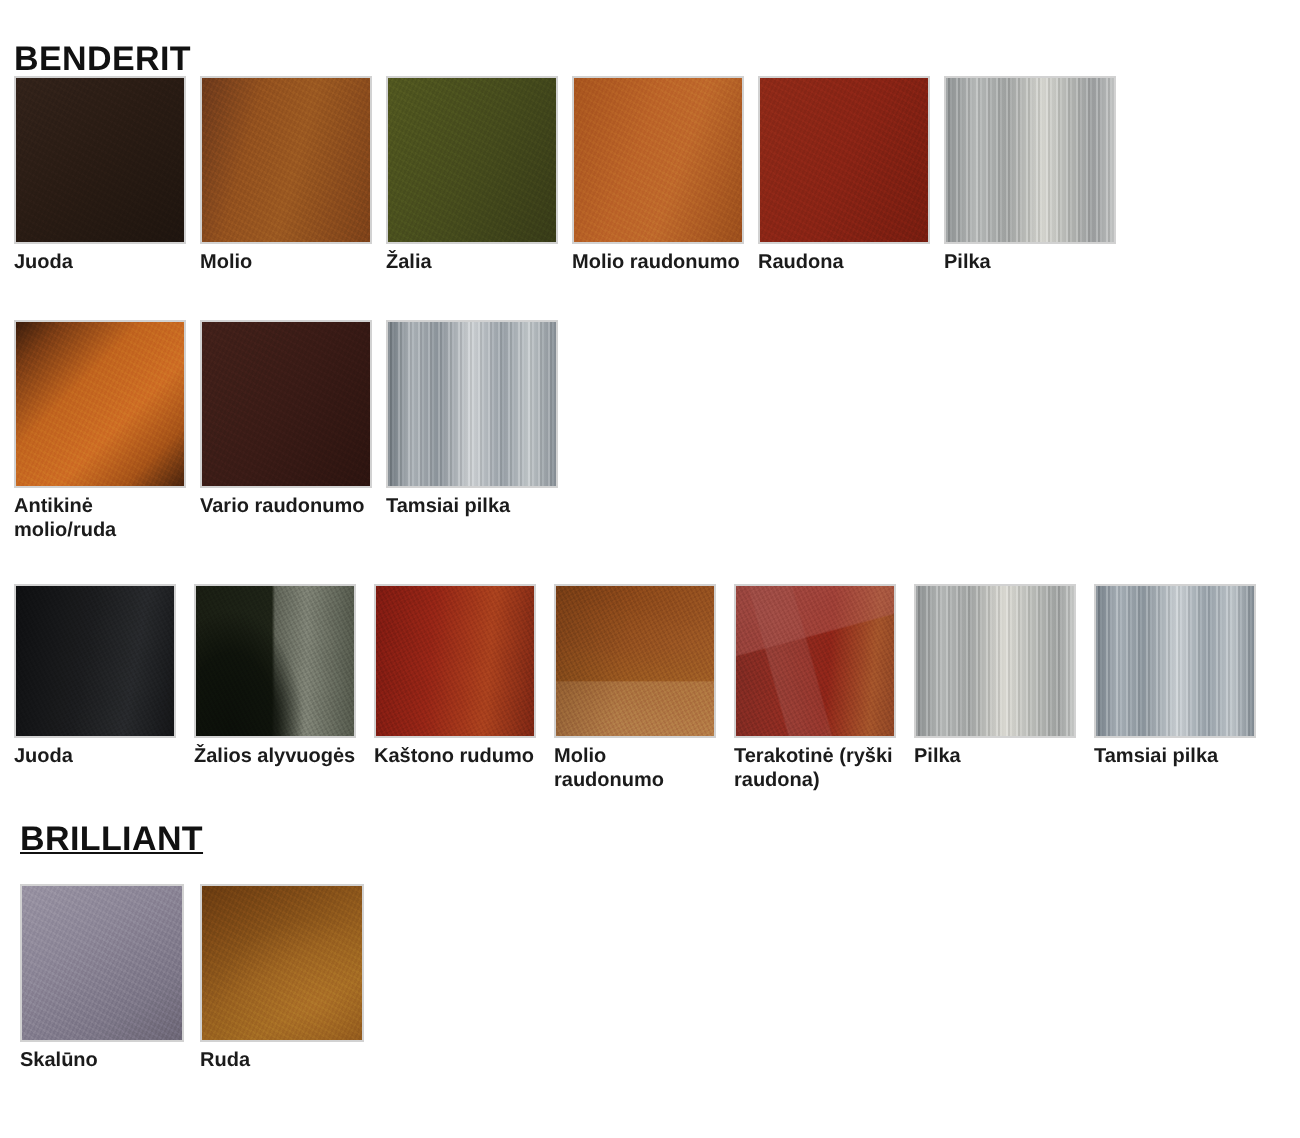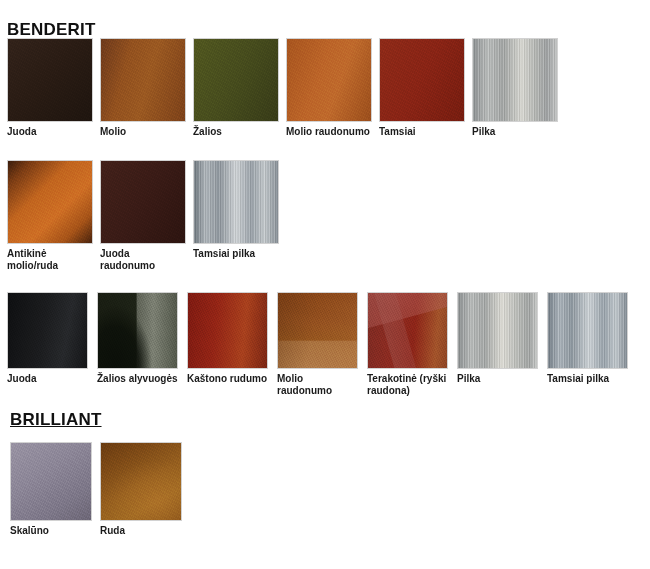--- a/index.html
+++ b/index.html
@@ -141,37 +141,37 @@
         <div class="grain"></div>
       </div>
       <div class="swatch-label">Molio</div>
     </div>
 
     <div class="swatch-cell">
       <div class="swatch-chip" style="background:#4a4f1e;">
         <div class="tex" style="background:linear-gradient(115deg,#525820 0%,#474d1d 50%,#383c18 100%);"></div>
         <div class="grain"></div>
       </div>
-      <div class="swatch-label">Žalios</div>
+      <div class="swatch-label">Žalia</div>
     </div>
 
     <div class="swatch-cell">
       <div class="swatch-chip" style="background:#b65f26;">
         <div class="tex" style="background:linear-gradient(110deg,#a9561f 0%,#bd6629 40%,#c06b2c 60%,#9c4f1c 100%);"></div>
         <div class="grain"></div>
       </div>
       <div class="swatch-label">Molio raudonumo</div>
     </div>
 
     <div class="swatch-cell">
       <div class="swatch-chip" style="background:#8d2616;">
         <div class="tex" style="background:linear-gradient(115deg,#8f2a18 0%,#8a2415 50%,#781d10 100%);"></div>
         <div class="grain"></div>
       </div>
-      <div class="swatch-label">Tamsiai</div>
+      <div class="swatch-label">Raudona</div>
     </div>
 
     <div class="swatch-cell">
       <div class="swatch-chip" style="background:#a9acab;">
         <div class="tex" style="background:linear-gradient(90deg,#8e9293 0%,#b9bcbb 18%,#a2a5a4 36%,#d8d8d2 58%,#b5b7b4 74%,#9ea1a2 88%,#c4c6c5 100%);"></div>
         <div class="brushed"></div>
       </div>
       <div class="swatch-label">Pilka</div>
     </div>
 
@@ -185,21 +185,21 @@
         <div class="grain"></div>
       </div>
       <div class="swatch-label">Antikinė molio/ruda</div>
     </div>
 
     <div class="swatch-cell">
       <div class="swatch-chip" style="background:#3d1d18;">
         <div class="tex" style="background:linear-gradient(120deg,#43211a 0%,#3a1b16 50%,#2d1410 100%);"></div>
         <div class="grain"></div>
       </div>
-      <div class="swatch-label">Juoda raudonumo</div>
+      <div class="swatch-label">Vario raudonumo</div>
     </div>
 
     <div class="swatch-cell">
       <div class="swatch-chip" style="background:#9ea5ab;">
         <div class="tex" style="background:linear-gradient(90deg,#6f787f 0%,#aeb5ba 14%,#8e969d 30%,#cfd3d6 50%,#9aa2a9 68%,#c2c8cb 84%,#878f96 100%);"></div>
         <div class="brushed"></div>
       </div>
       <div class="swatch-label">Tamsiai pilka</div>
     </div>
 

